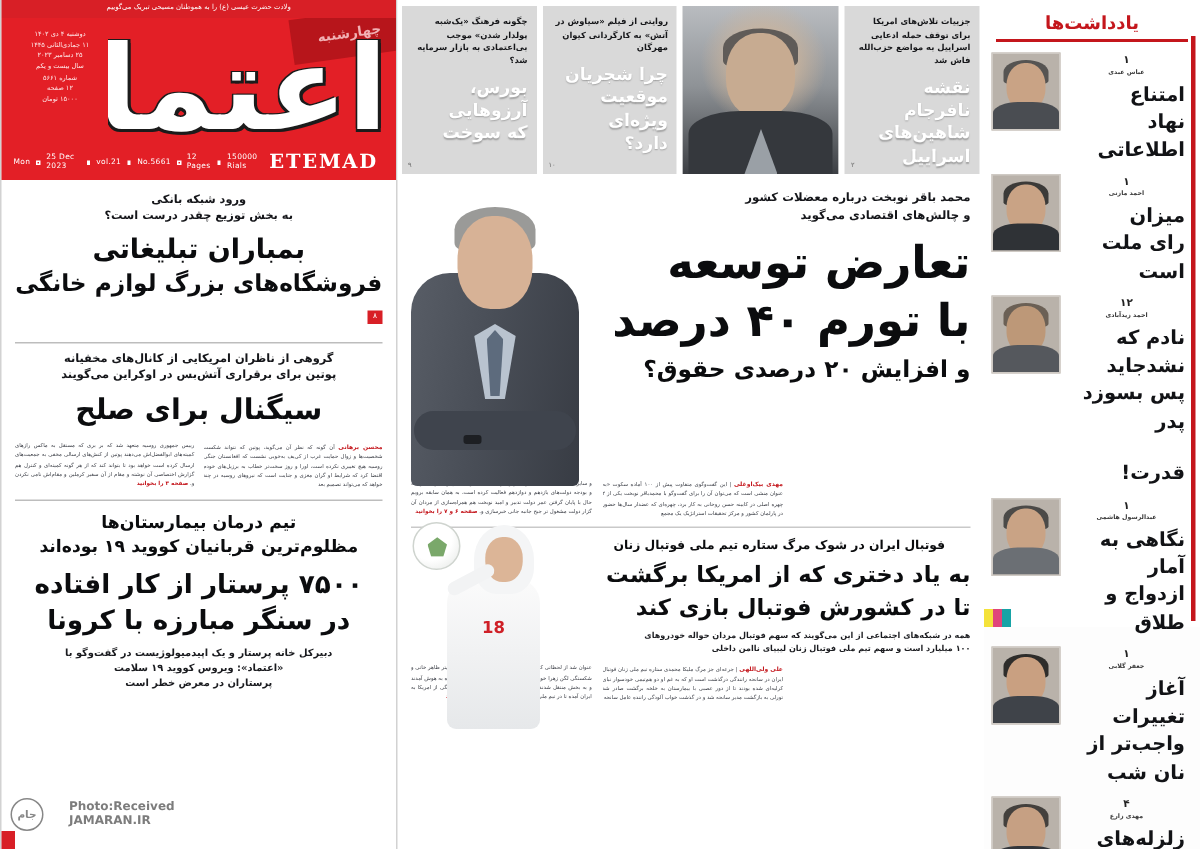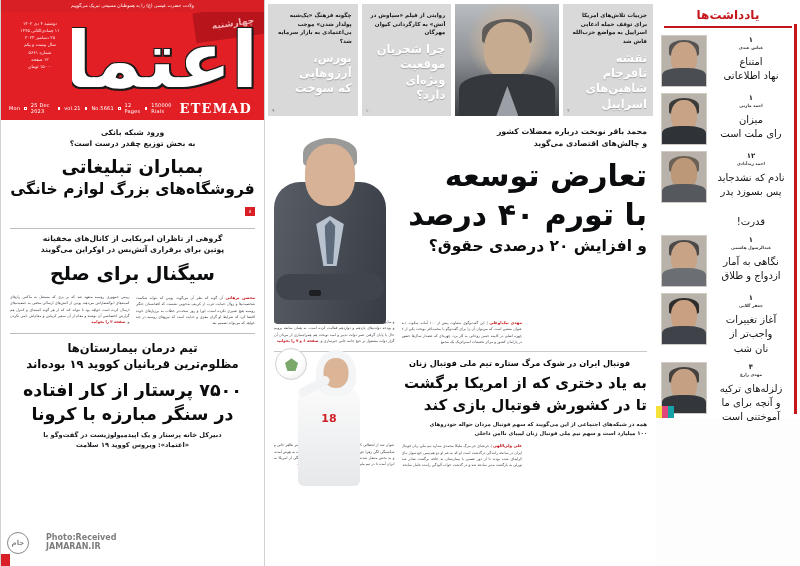--- a/index.html
+++ b/index.html
@@ -394,22 +394,22 @@
   .note {
     display: flex; flex-direction: row-reverse;
     gap: 5px;
     padding: 3px 10px 3px 5px;
     align-items: flex-start;
   }
   .note .ntext { flex: 1; text-align: left; direction: rtl; padding-top: 1px;}
   .note .npage { font-size: 7px; color: #222; font-weight: 700; text-align: center; }
   .note .nauthor { font-size: 4.2px; color: #3a3a3a; font-weight: 700; text-align: center; margin-top: 1px;}
   .note .ntitle {
-    font-size: 10px; line-height: 1.42; font-weight: 400;
-    color: #121316; text-align: center; margin-top: 5px;
+    font-size: 13px; line-height: 1.42; font-weight: 700;
+    color: #121316; text-align: right; margin-top: 5px;
     letter-spacing: -.2px;
   }
   .note .nphoto {
     width: 46px; height: 52px; flex: none;
     background: #b9b2aa; position: relative; overflow: hidden;
     border: 1px solid #cfcac4;
   }
   .nphoto .nh {
     position: absolute; left: 50%; top: 12%;
     transform: translateX(-50%);
@@ -699,20 +699,21 @@
 
     <div class="divline" style="margin-top:6px"></div>
 
     <div class="lblock rtl" style="padding-top:6px">
       <div class="nurse-head-1 hl ctr">تیم درمان بیمارستان‌ها</div>
       <div class="nurse-head-1 hl ctr">مظلوم‌ترین قربانیان کووید ۱۹ بوده‌اند</div>
       <div class="nurse-big hl ctr" style="margin-top:5px">۷۵۰۰ پرستار از کار افتاده</div>
       <div class="nurse-big hl ctr">در سنگر مبارزه با کرونا</div>
       <div class="nurse-sub ctr" style="margin-top:5px">دبیرکل خانه پرستار و یک اپیدمیولوژیست در گفت‌وگو با</div>
       <div class="nurse-sub ctr">«اعتماد»: ویروس کووید ۱۹ سلامت</div>
+      <div class="nurse-sub ctr">پرستاران در معرض خطر است</div>
     </div>
 
     <div class="watermark">
       <div class="wmring">جام</div>
       <div class="wmtext">
         <div>Photo:Received</div>
         <div>JAMARAN.IR</div>
       </div>
     </div>
     <div class="cornerchip"></div>

